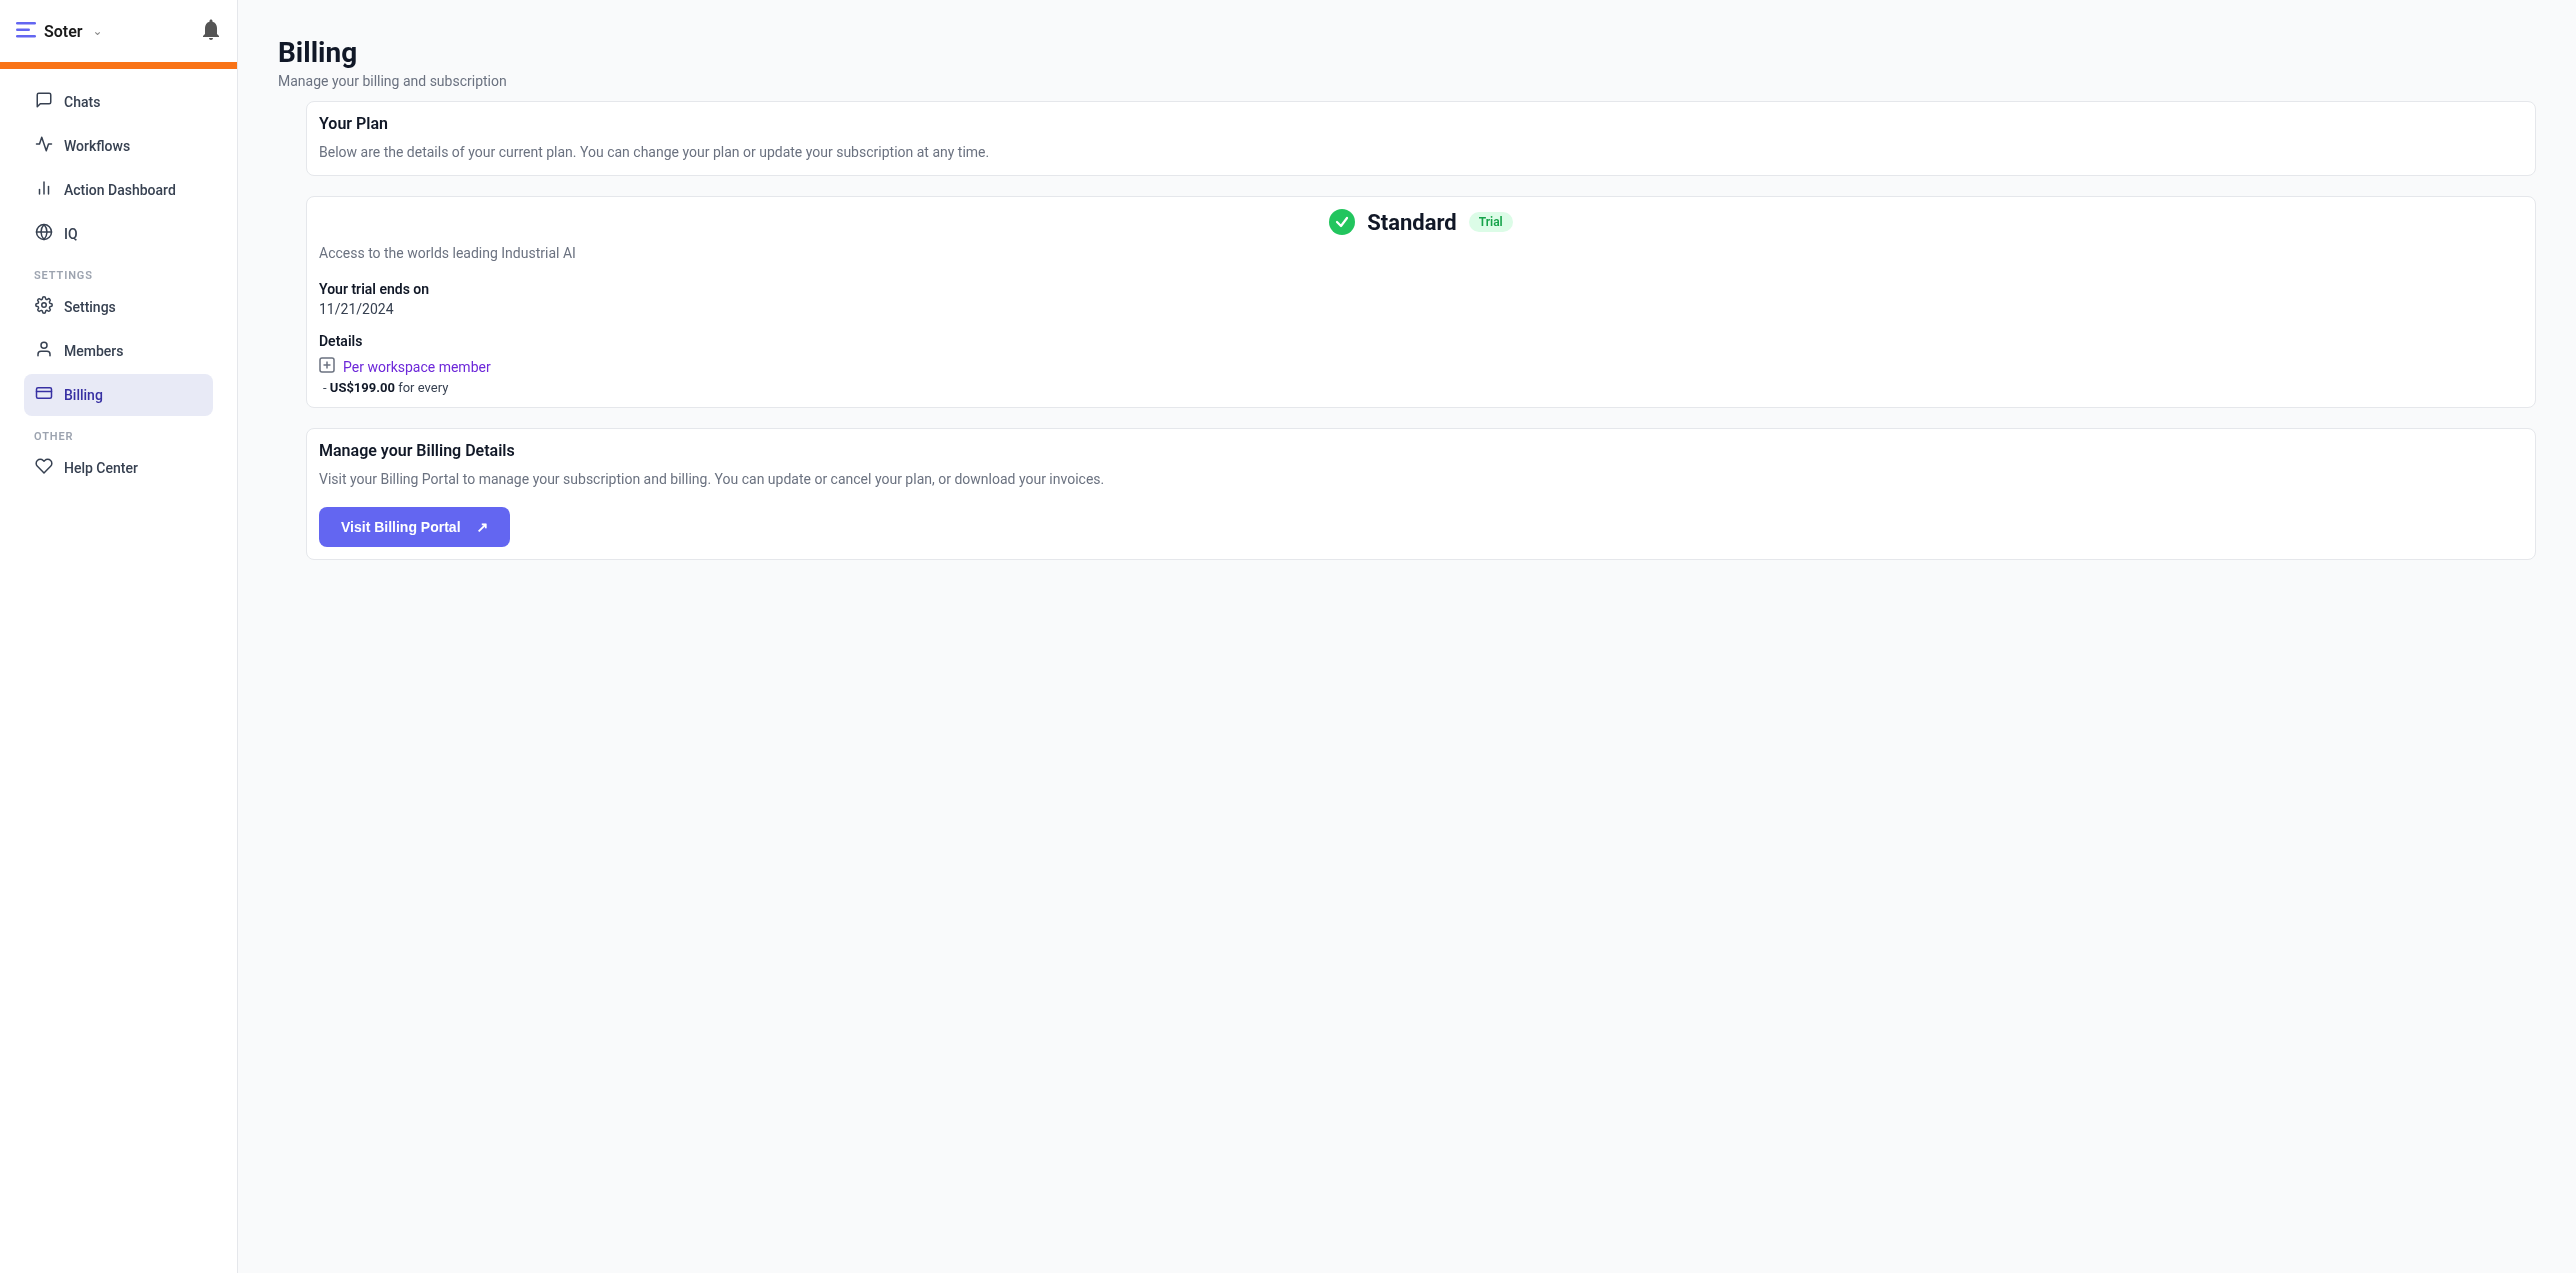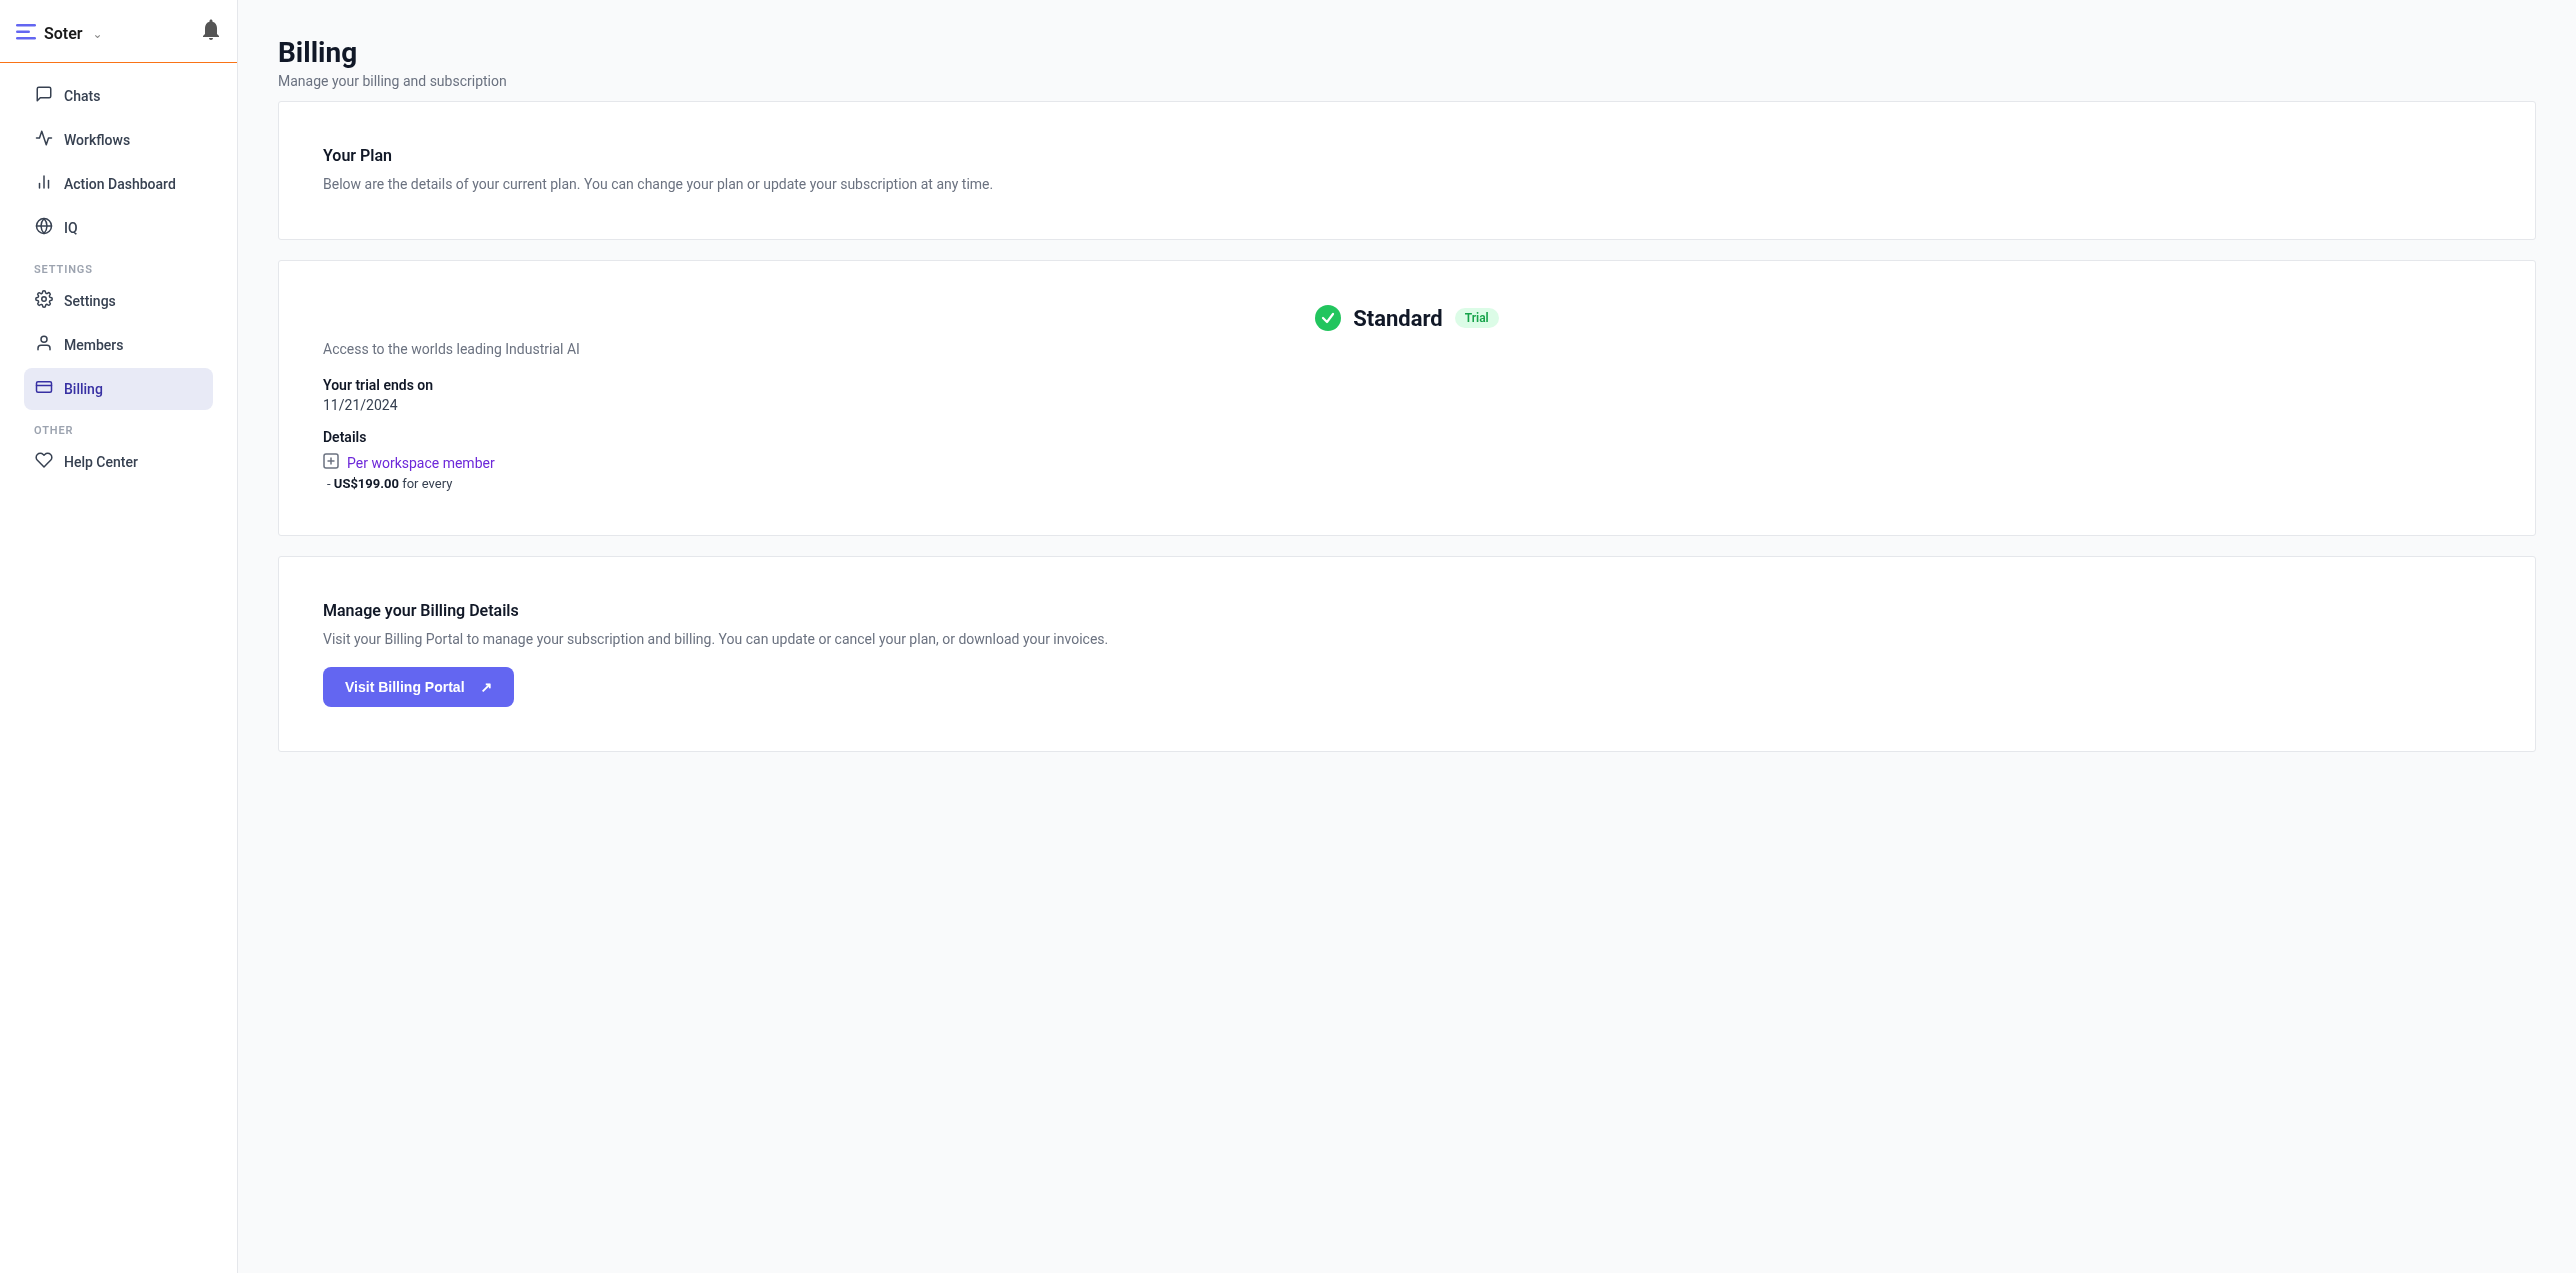--- a/index.html
+++ b/index.html
@@ -19,24 +19,24 @@
       border-right: 1px solid #e5e7eb;
       display: flex;
       flex-direction: column;
       padding: 0;
       height: 100vh;
       overflow-y: auto;
     }
 
     .sidebar-header {
       display: flex;
-      align-items: flex-end;
+      align-items: center;
       justify-content: space-between;
       padding: 18px 16px;
-      border-bottom: 1px solid #f97316;
+      border-bottom: 7px solid #f97316;
     }
 
     .sidebar-logo {
       display: flex;
       align-items: center;
       gap: 8px;
       cursor: pointer;
     }
 
     .sidebar-logo-icon {
@@ -120,23 +120,24 @@
     .page-subtitle {
       font-size: 14px;
       color: #6b7280;
       margin-bottom: 12px;
     }
 
     
     .card {
       background: #ffffff;
       border: 1px solid #e5e7eb;
-      border-radius: 3px;
-      padding: 44px;
+      border-radius: 8px;
+      padding: 12px;
       margin-bottom: 20px;
+      margin-left: 28px;
     }
 
     .card-title {
       font-size: 16px;
       font-weight: 600;
       color: #111827;
       margin-bottom: 8px;
     }
 
     .card-description {

